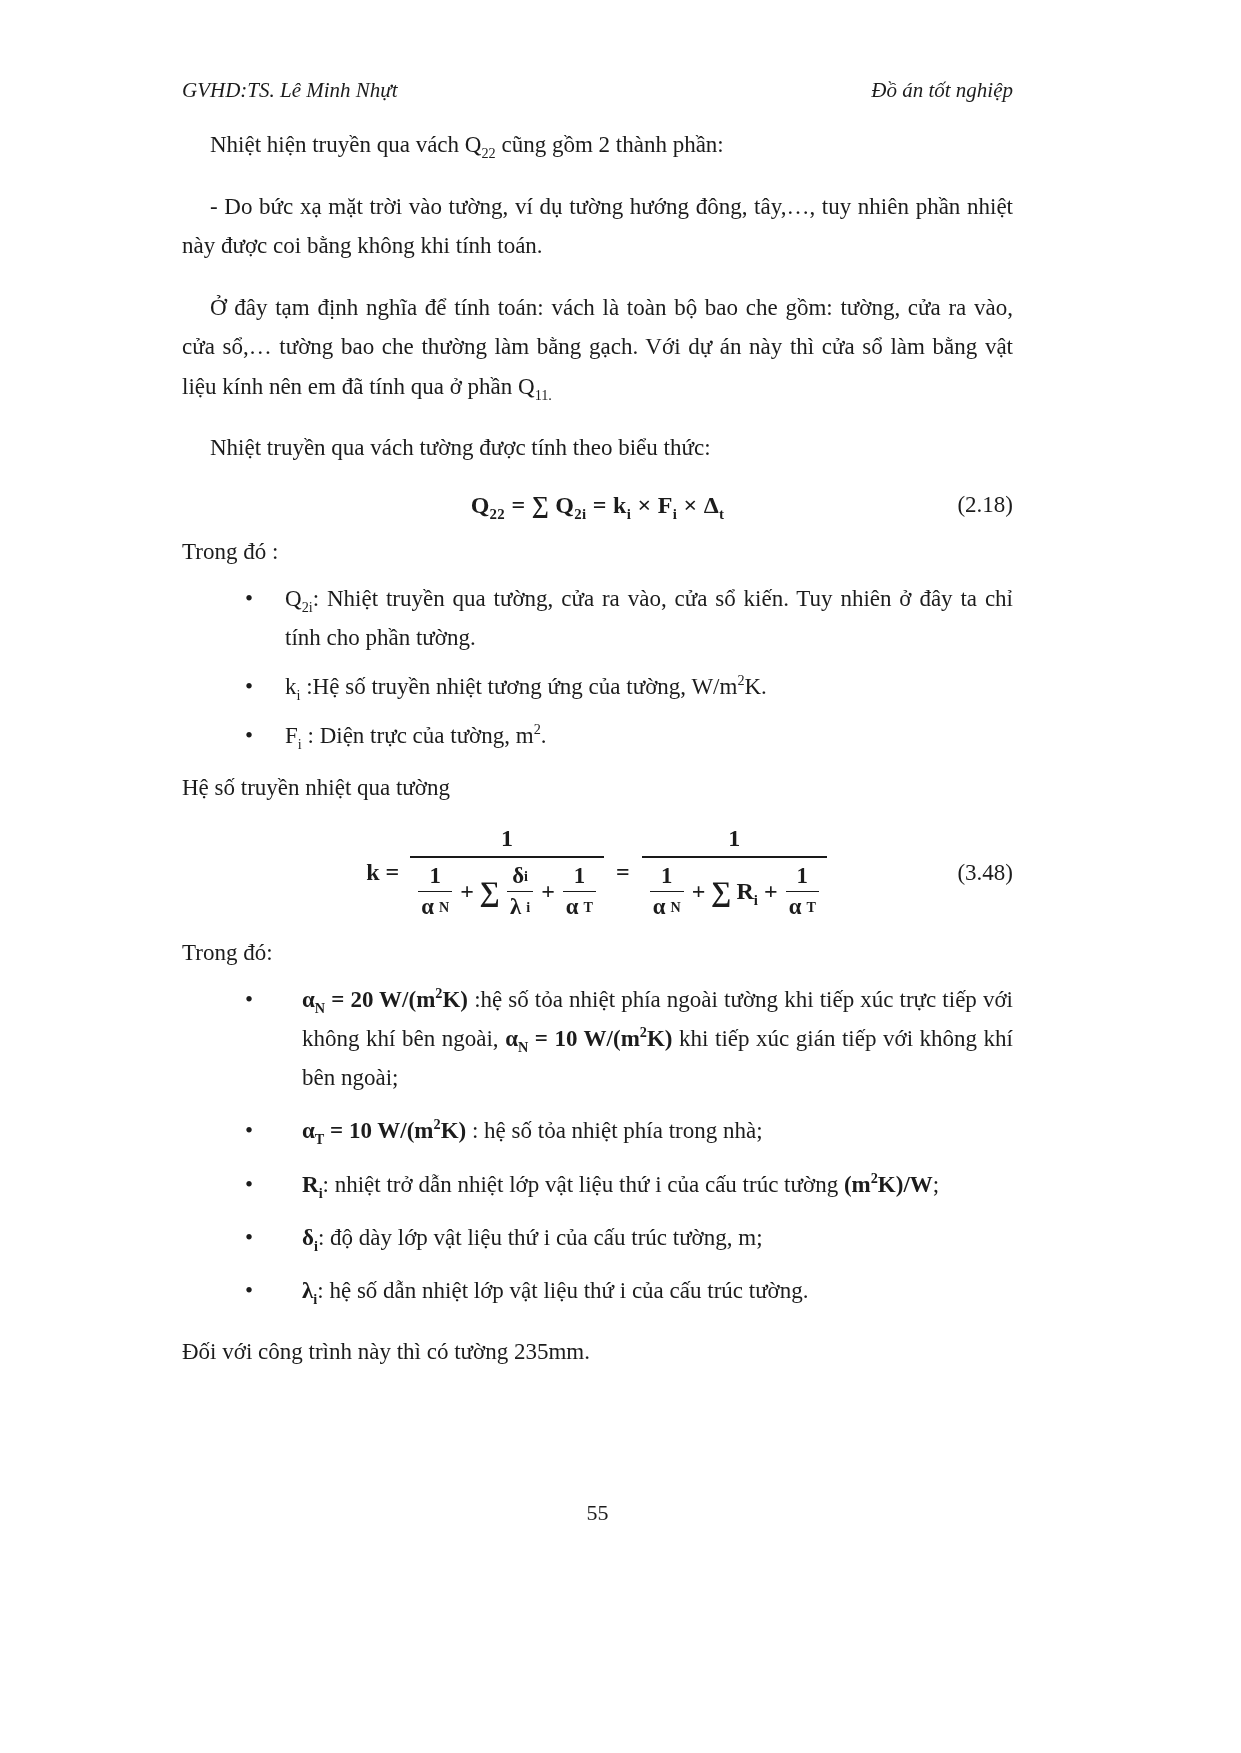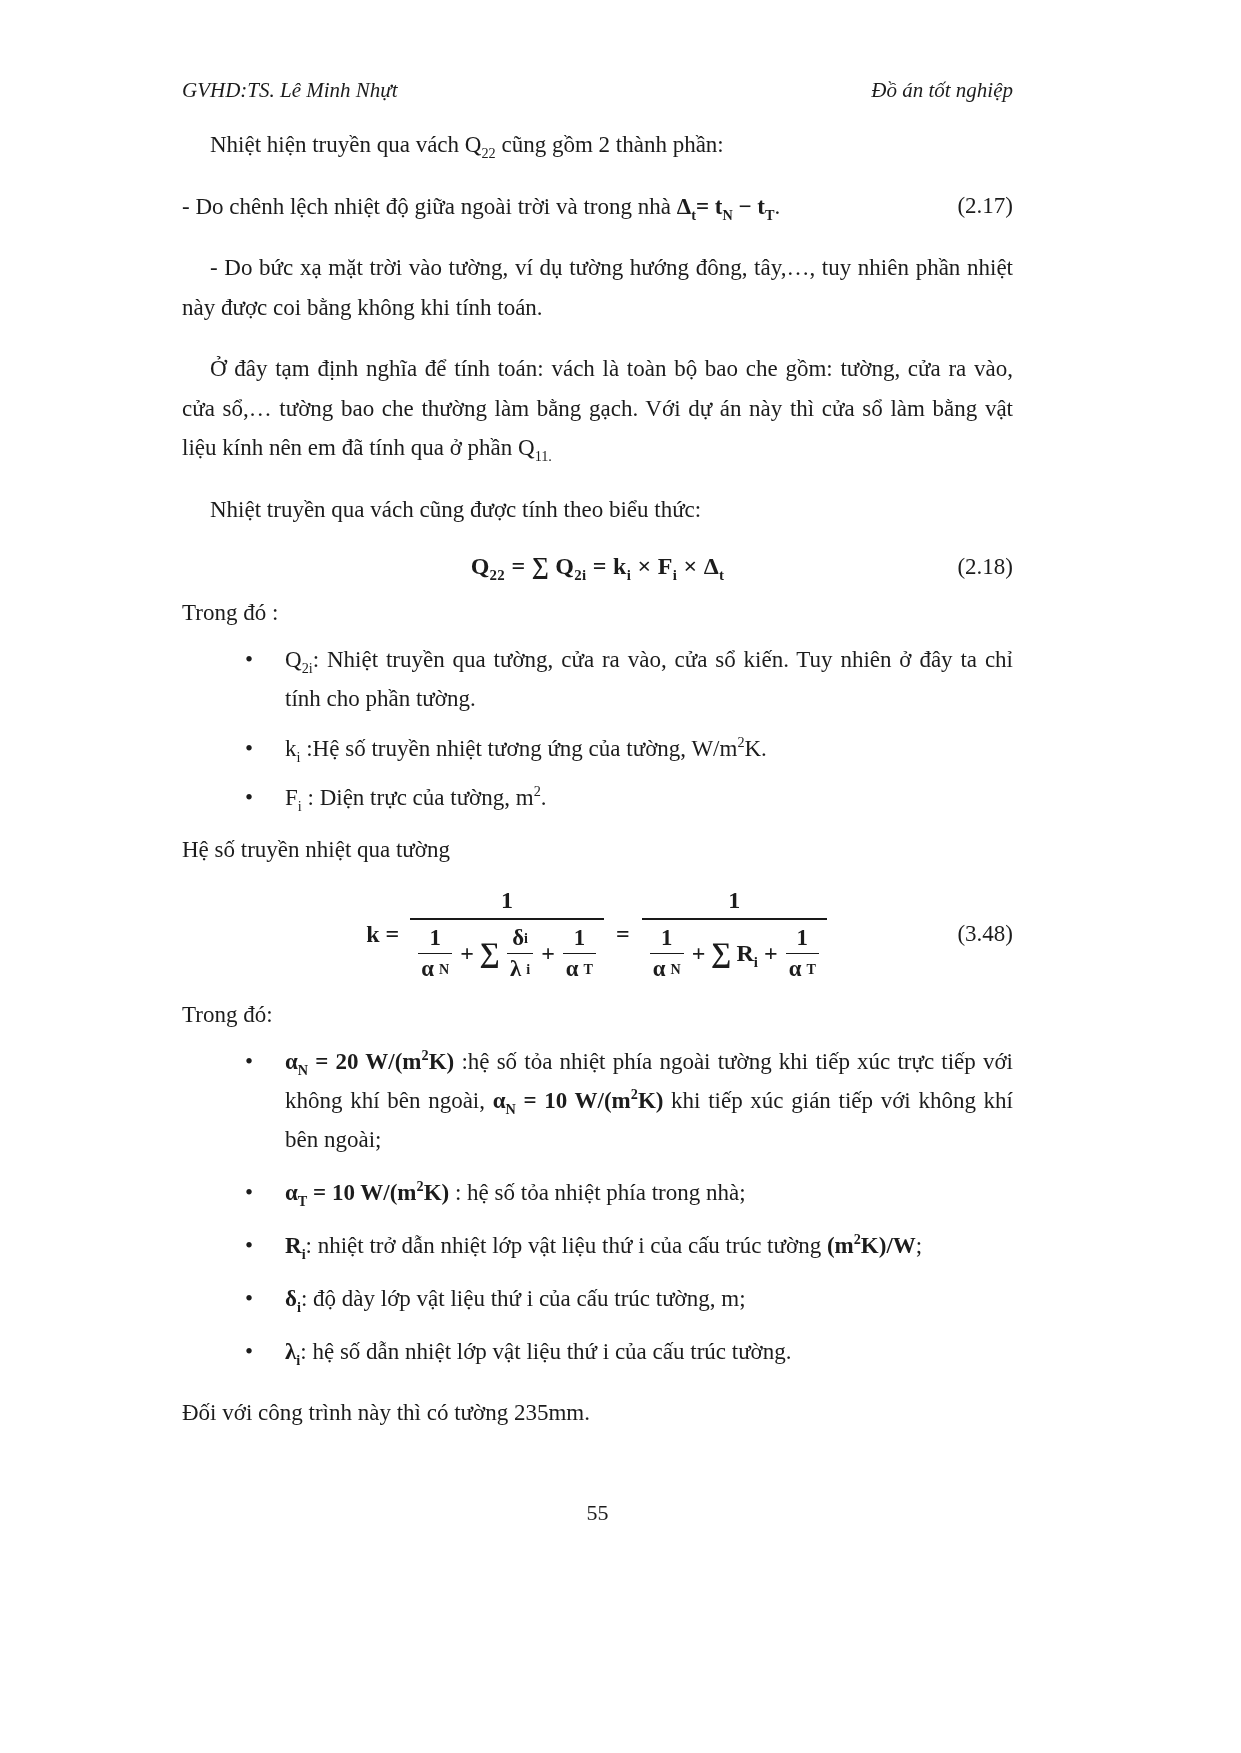--- a/index.html
+++ b/index.html
@@ -39,21 +39,21 @@
   .label.bold { font-weight:normal; }
 
   .blist { margin-top:14px; }
   .li {
     display:flex; margin-left:63px; margin-top:10px;
     font-size:23px; line-height:1.7;
   }
   .li .dot { width:40px; flex:none; }
   .li .dot::before { content:"•"; font-size:23px; }
   .li .btext { flex:1; text-align:justify; }
-  .blist.loose .li { margin-top:14px; }
+  .blist.loose .li { margin-top:14px;gap:17px; }
 
   .eq-row {
     position:relative;
     margin-top:24px;
     display:flex; justify-content:center; align-items:center;
     font-size:24px;
   }
   .eq-row .eqno { font-size:23px; }
   .eq218-body { letter-spacing:0.3px; }
 
@@ -88,27 +88,26 @@
 <div class="page">
 
   <div class="hdr-row">
     <span>GVHD:TS. Lê Minh Nhựt</span>
     <span>Đồ án tốt nghiệp</span>
   </div>
 
 
   <p class="para indent"><span>Nhiệt hiện truyền qua vách Q</span><sub>22</sub><span> cũng gồm 2 thành phần:</span></p>
 
-  <p class="para eqline"><span>- Do chênh lệch nhiệt độ giữa ngoài trời và trong nhà </span><span class="bm"><span>Δ</span><sub>t</sub><span>= t</span><sub>N</sub><span> − t</span><sub>T</sub></span><span>.</span><span class="eqno">(2.17)</span></p>
 
   <p class="para indent"><span>- Do bức xạ mặt trời vào tường, ví dụ tường hướng đông, tây,…, tuy nhiên phần nhiệt này được coi bằng không khi tính toán.</span></p>
 
   <p class="para indent"><span>Ở đây tạm định nghĩa để tính toán: vách là toàn bộ bao che gồm: tường, cửa ra vào, cửa sổ,… tường bao che thường làm bằng gạch. Với dự án này thì cửa sổ làm bằng vật liệu kính nên em đã tính qua ở phần Q</span><sub>11.</sub></p>
 
-  <p class="para indent"><span>Nhiệt truyền qua vách cũng được tính theo biểu thức:</span></p>
+  <p class="para indent"><span>Nhiệt truyền qua vách tường được tính theo biểu thức:</span></p>
 
   <div class="eq-row">
     <span class="bm eq218-body"><span>Q</span><sub>22</sub><span> = ∑ Q</span><sub>2i</sub><span> = k</span><sub>i</sub><span> × F</span><sub>i</sub><span> × Δ</span><sub>t</sub></span>
     <span class="eqno">(2.18)</span>
   </div>
 
   <p class="label bold">Trong đó :</p>
 
   <div class="blist">
     <div class="li">

